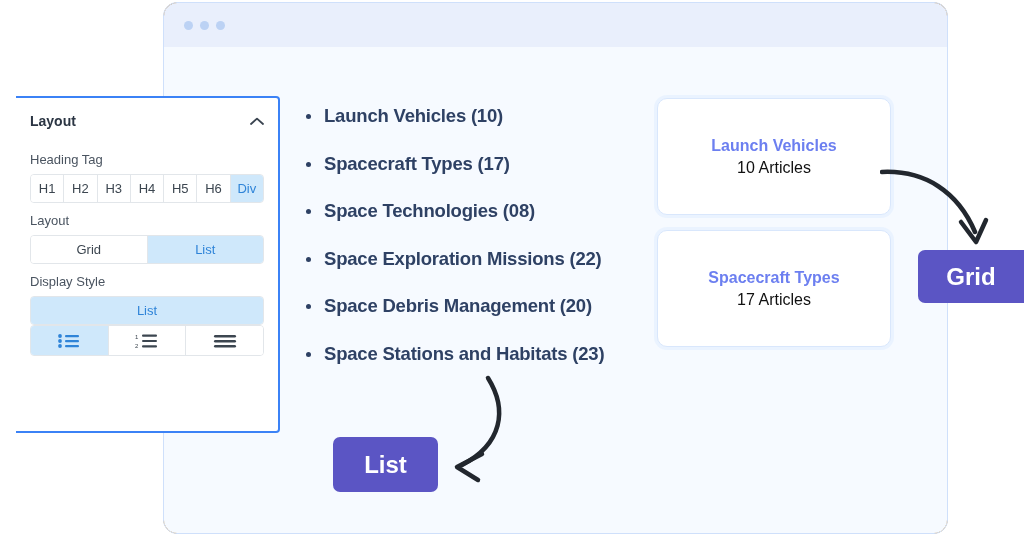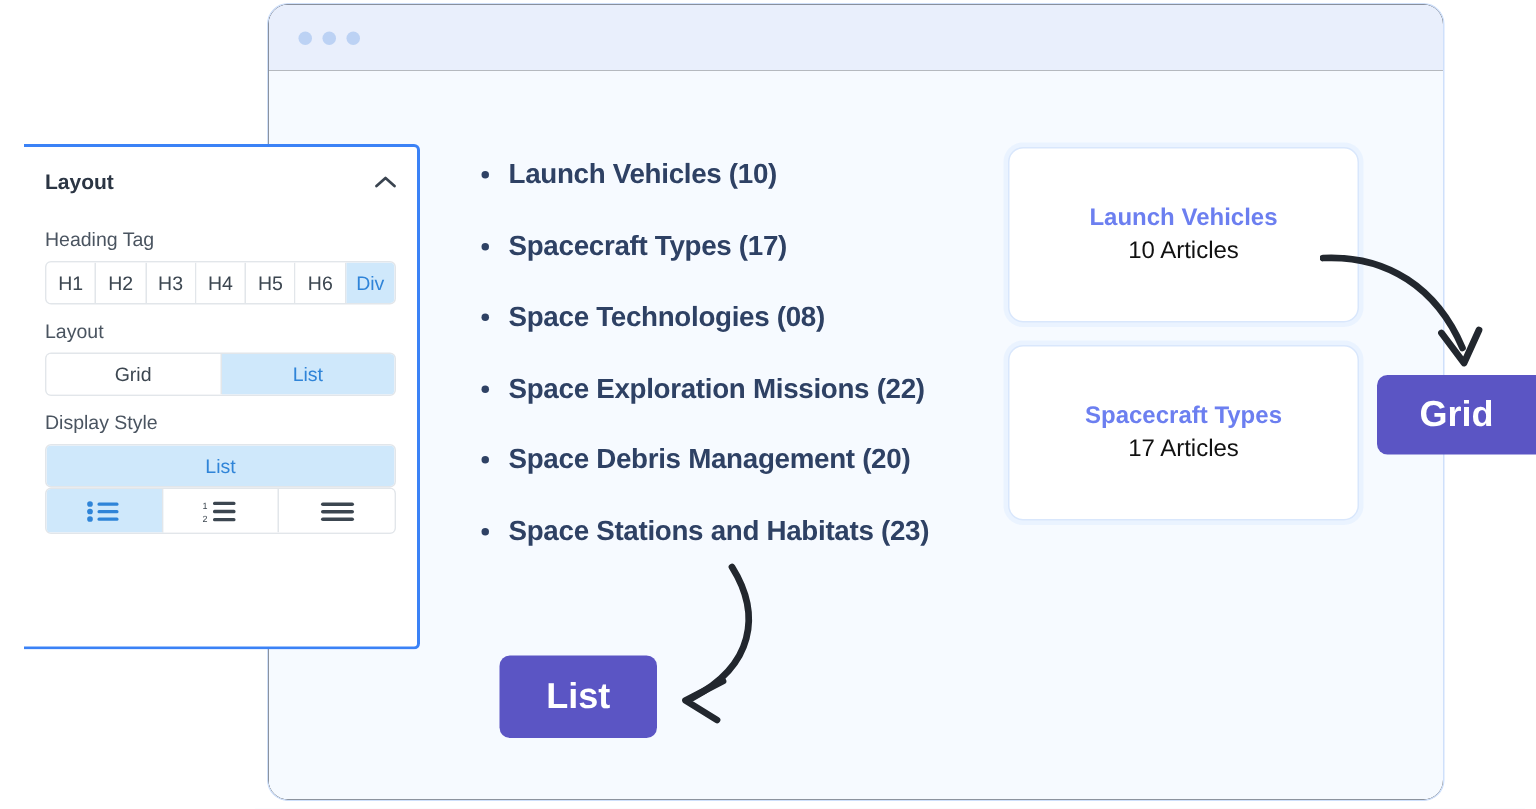--- a/index.html
+++ b/index.html
@@ -11,25 +11,25 @@
     height: 539px;
     background: #ffffff;
     font-family: "Liberation Sans", sans-serif;
     overflow: hidden;
     position: relative;
   }
 
   
   #browser-window {
     position: absolute;
-    left: 178px;
+    left: 163px;
     top: 2px;
     width: 785px;
     height: 532px;
-    background: #000000;
+    background: #a16207;
     border: 1px solid #cfe0fb;
     border-radius: 14px;
     box-sizing: border-box;
     overflow: hidden;
   }
   #title-bar {
     height: 44px;
     background: #e9effc;
     display: flex;
     align-items: center;

